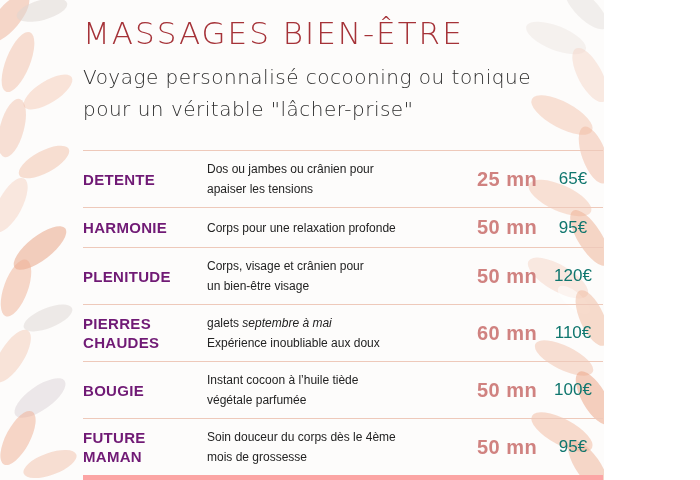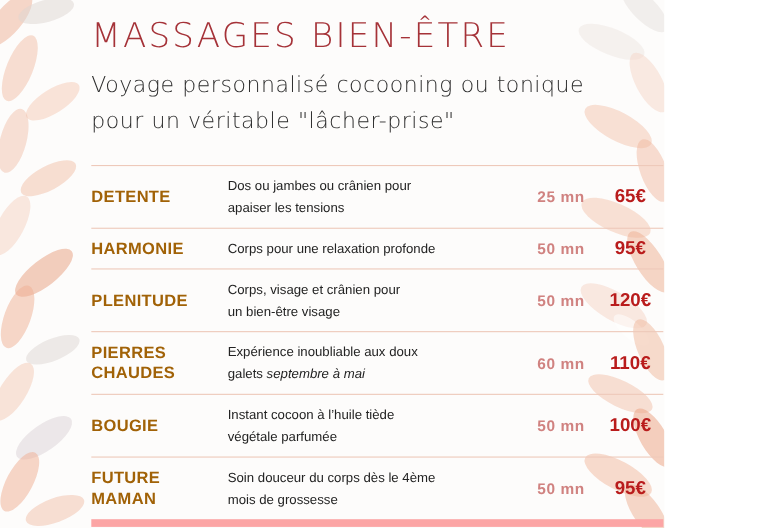--- a/index.html
+++ b/index.html
@@ -56,51 +56,51 @@
     padding: 8px 0;
   }
   .row:last-child { border-bottom: 7px solid #fca5a5; }
 
   .col-name {
     width: 124px;
     flex: 0 0 124px;
     font-size: 15px;
     font-weight: bold;
     letter-spacing: 0.3px;
-    color: #a16207;
+    color: #701a75;
     line-height: 19px;
   }
   .col-name .nm { display: block; width: 96px; }
 
   .col-desc {
     width: 270px;
     flex: 0 0 270px;
     font-size: 12px;
     color: #232323;
     line-height: 20px;
   }
   .col-desc .dl { display: block; }
   .col-desc .it { font-style: italic; }
 
   .col-dur {
     width: 66px;
     flex: 0 0 66px;
-    text-align: center;
-    font-size: 14px;
+    text-align: left;
+    font-size: 20px;
     font-weight: bold;
     letter-spacing: 0.5px;
     color: #d08280;
   }
   .col-price {
     width: 60px;
     flex: 0 0 60px;
     text-align: center;
     font-size: 17px;
-    font-weight: bold;
-    color: #b91c1c;
+    font-weight: normal;
+    color: #0f766e;
   }
 </style>
 </head>
 <body>
 
 <div class="page">
 
   <svg class="decor decor-left" viewBox="0 0 95 480" aria-hidden="true">
     <g>
       <ellipse cx="8" cy="18" rx="30" ry="12" transform="rotate(-50 8 18)" fill="#efb79f" fill-opacity="0.55"></ellipse>
@@ -184,22 +184,22 @@
         </div>
         <div class="col-dur">50 mn</div>
         <div class="col-price">120€</div>
       </div>
 
       <div class="row">
         <div class="col-name">
             <span class="nm">PIERRES CHAUDES</span>
           </div>
         <div class="col-desc">
+          <span class="dl"><span>galets </span><span class="it">septembre à mai</span></span>
           <span class="dl">Expérience inoubliable aux doux</span>
-          <span class="dl"><span>galets </span><span class="it">septembre à mai</span></span>
         </div>
         <div class="col-dur">60 mn</div>
         <div class="col-price">110€</div>
       </div>
 
       <div class="row">
         <div class="col-name">
             <span class="nm">BOUGIE</span>
           </div>
         <div class="col-desc">

